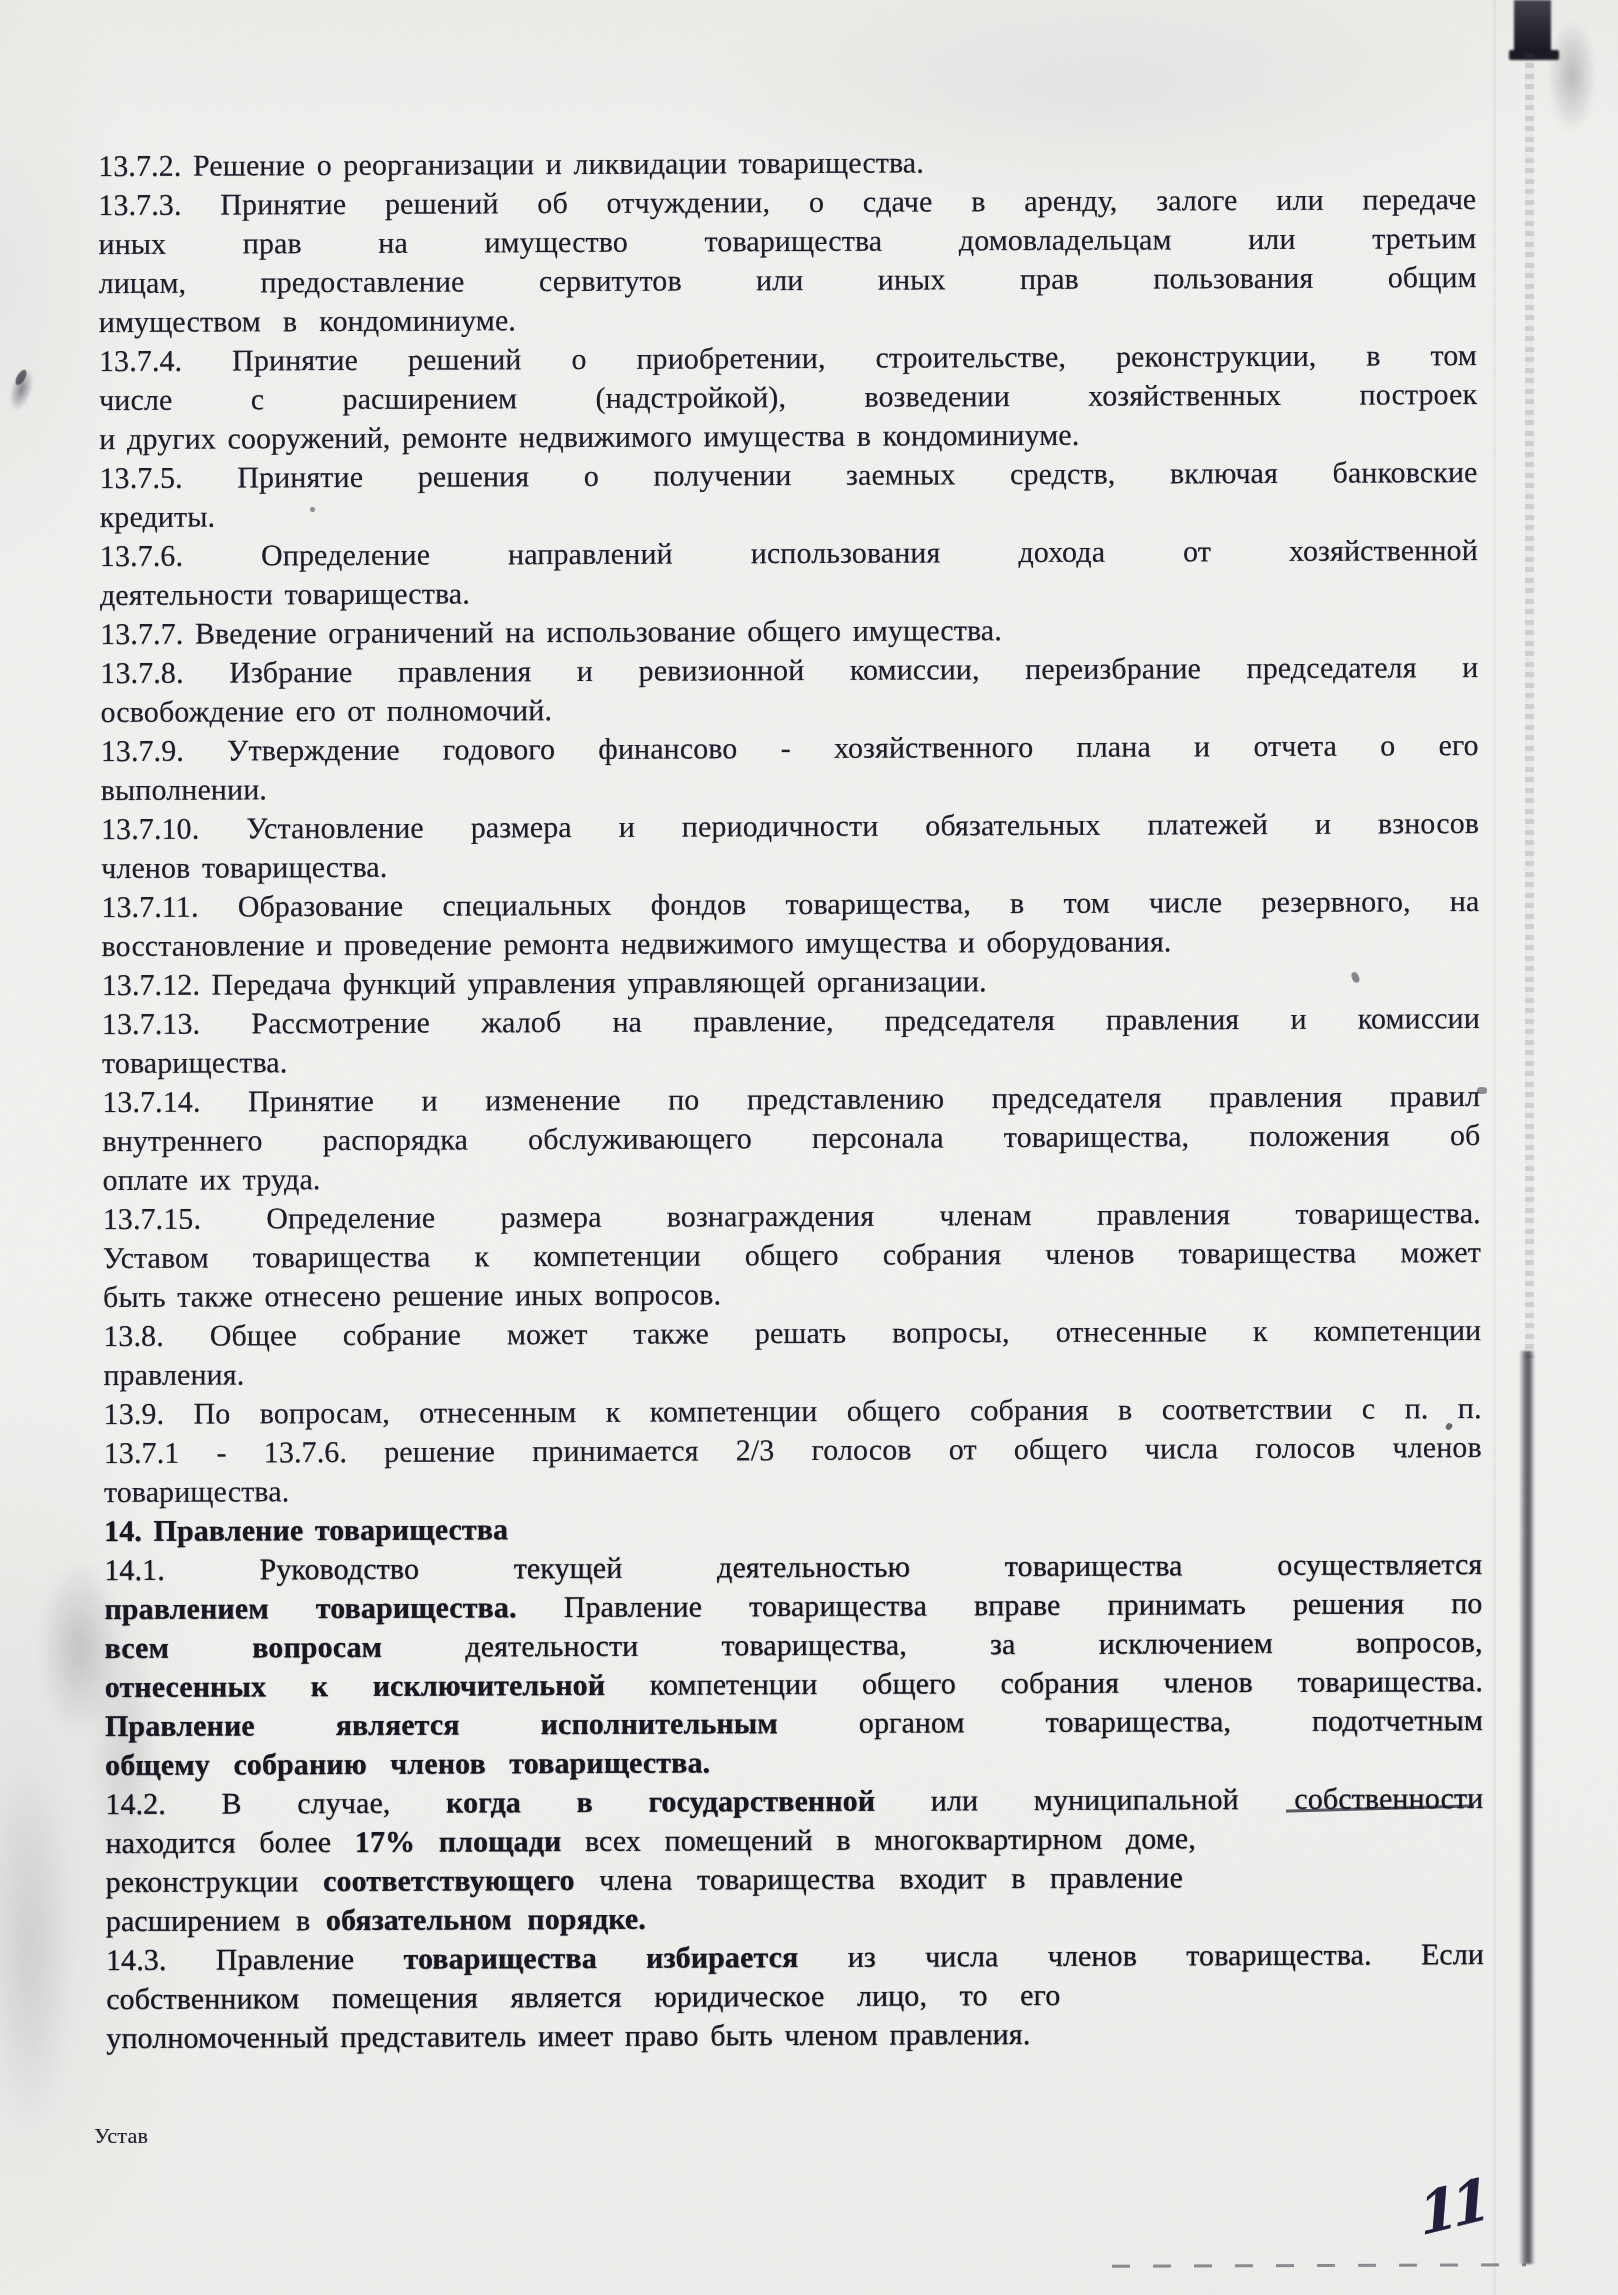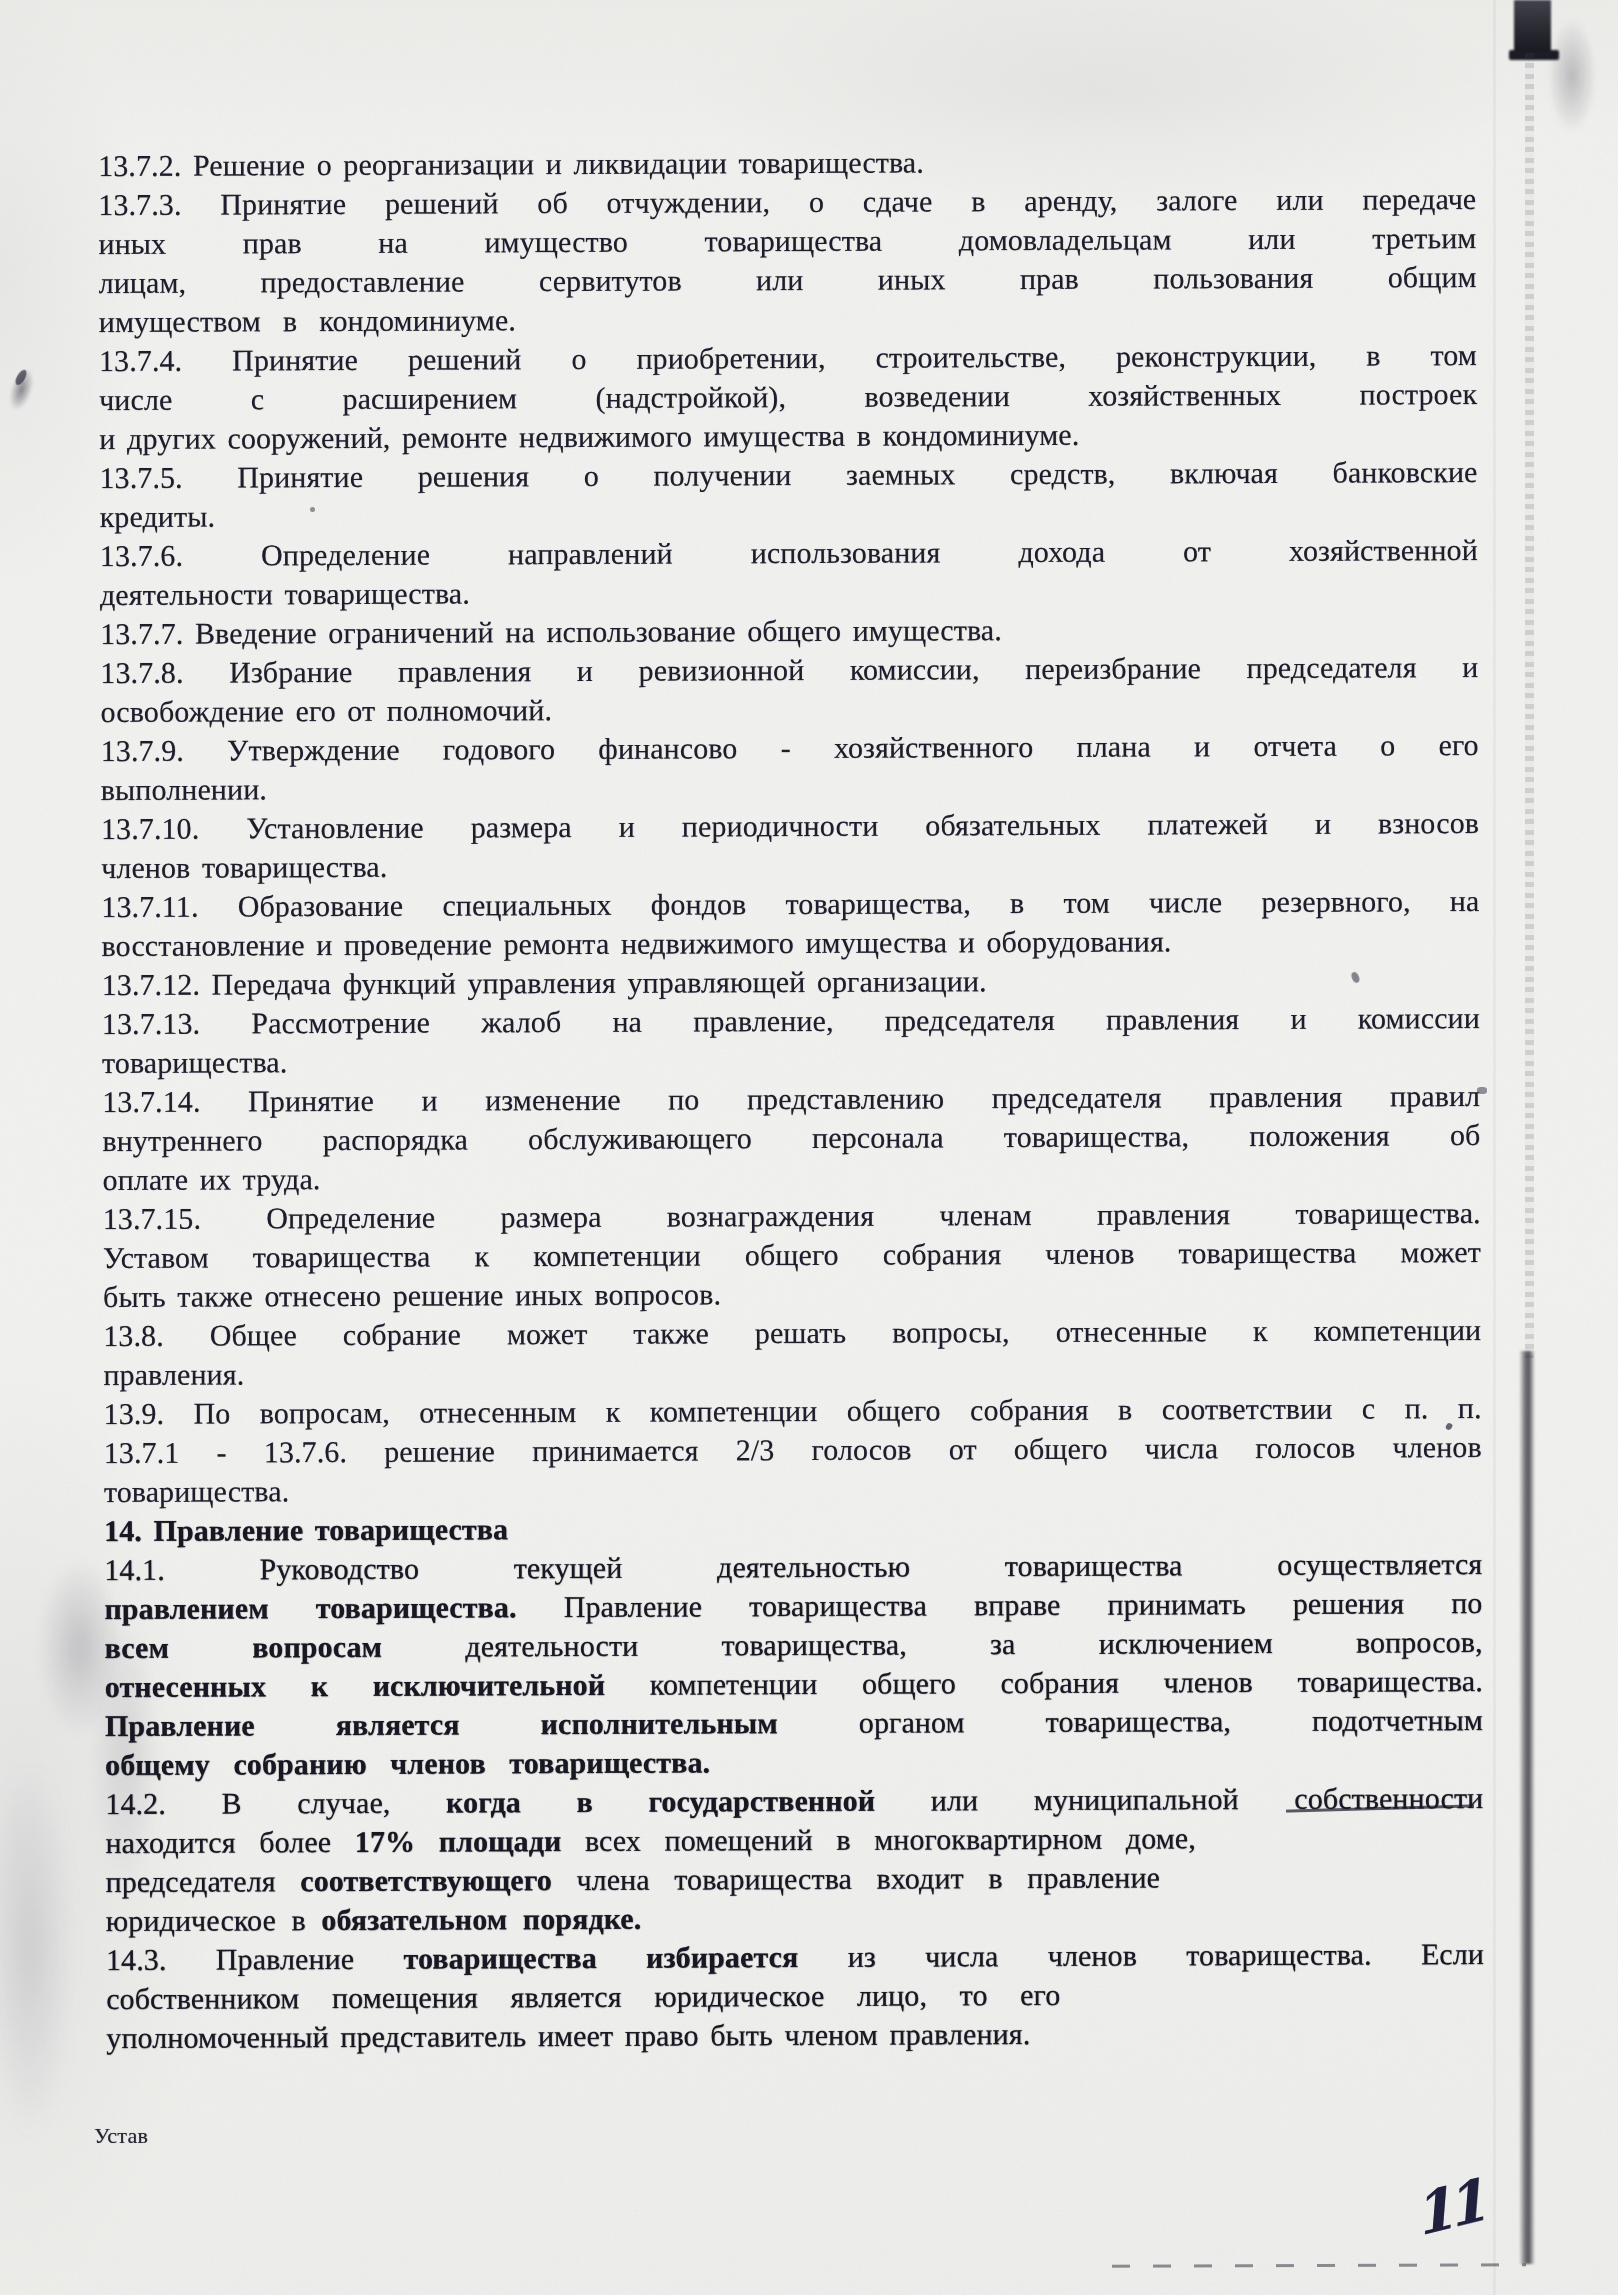--- a/index.html
+++ b/index.html
@@ -216,22 +216,22 @@
         <div class="line just">14.1. Руководство текущей деятельностью товарищества осуществляется</div>
         <div class="line just"><span class="b">правлением товарищества.</span><span> Правление товарищества вправе принимать решения по</span></div>
         <div class="line just"><span class="b">всем вопросам</span><span> деятельности товарищества, за исключением вопросов,</span></div>
         <div class="line just"><span class="b">отнесенных к исключительной</span><span> компетенции общего собрания членов товарищества.</span></div>
         <div class="line just"><span class="b">Правление является исполнительным</span><span> органом товарищества, подотчетным</span></div>
         <div class="line left" style="word-spacing: 16px;"><span class="b">общему собранию членов товарищества.</span></div>
       </div>
       <div class="para dark">
         <div class="line just"><span>14.2. В случае, </span><span class="b">когда в государственной</span><span> или муниципальной собственности</span></div>
         <div class="line left" style="word-spacing: 16px;"><span>находится более </span><span class="b">17% площади</span><span> всех помещений в многоквартирном доме,</span></div>
-        <div class="line left" style="word-spacing: 17px;"><span>председателя </span><span class="b">соответствующего</span><span> члена товарищества входит в правление</span></div>
-        <div class="line left" style="word-spacing: 8px;"><span>юридическое в </span><span class="b">обязательном порядке.</span></div>
+        <div class="line left" style="word-spacing: 17px;"><span>реконструкции </span><span class="b">соответствующего</span><span> члена товарищества входит в правление</span></div>
+        <div class="line left" style="word-spacing: 8px;"><span>расширением в </span><span class="b">обязательном порядке.</span></div>
       </div>
       <div class="para dark">
         <div class="line just"><span>14.3.  Правление </span><span class="b">товарищества избирается</span><span> из числа членов товарищества. Если</span></div>
         <div class="line left" style="word-spacing: 25px;">собственником помещения является юридическое лицо, то его</div>
         <div class="line left">уполномоченный представитель имеет право быть членом правления.</div>
       </div>
     </div>
 
   <div class="footer">Устав</div>
 

